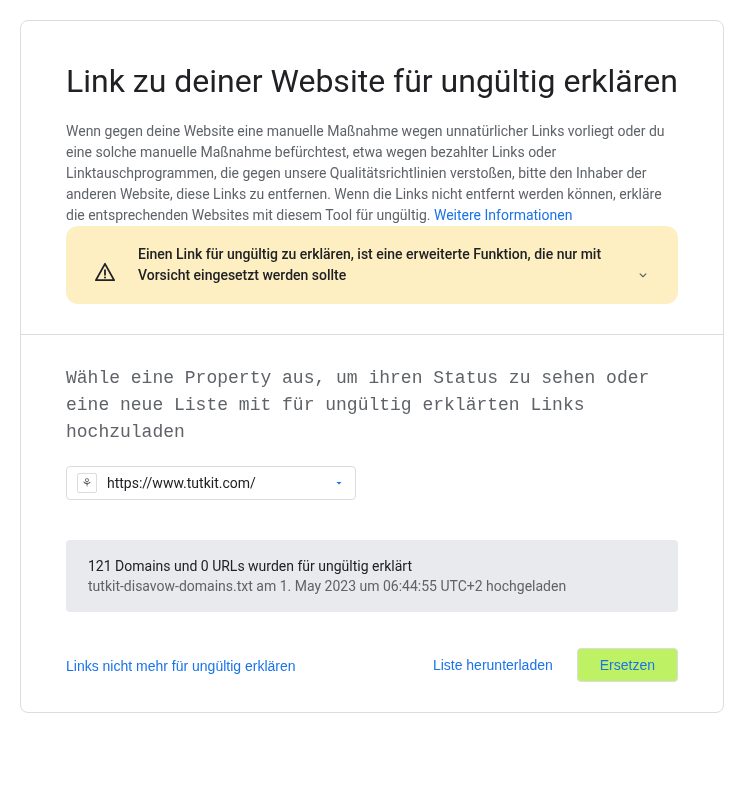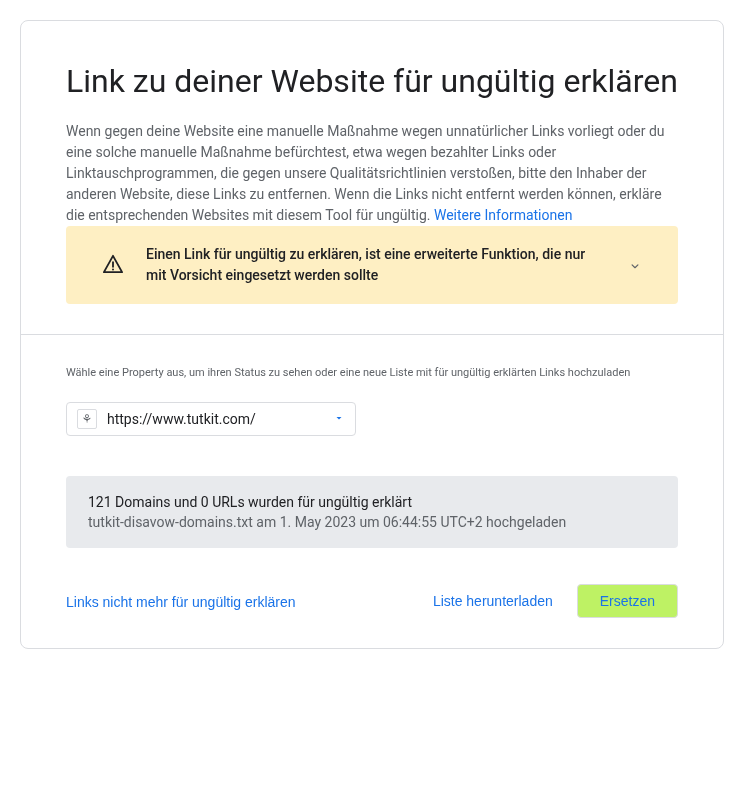--- a/index.html
+++ b/index.html
@@ -33,24 +33,24 @@
       font-size: 14px;
       line-height: 1.5;
       color: #5f6368;
     }
     .description a {
       color: #1a73e8;
       text-decoration: none;
     }
     .warning-box {
       background: #feefc3;
-      border-radius: 4px;
-      padding: 18px 36px;
-      display: flex;
-      align-items: center;
+      border-radius: 12px;
+      padding: 18px 28px;
+      display: flex;
+      align-items: flex-end;
       gap: 22px;
     }
     .warning-icon {
       flex-shrink: 0;
       margin-top: 2px;
     }
     .warning-text {
       flex: 1;
       font-size: 14px;
       font-weight: 500;
@@ -65,24 +65,25 @@
     }
     .divider {
       border: none;
       border-top: 1px solid #dadce0;
       margin: 0;
     }
     .section-bottom {
       padding: 30px 45px 30px 45px;
     }
     .property-label {
-      font-size: 11px;
+      font-size: 18px;
       line-height: 1.5;
       color: #5f6368;
       margin-bottom: 20px;
+      font-family: Liberation Mono, monospace;
     }
     .property-select {
       display: inline-flex;
       align-items: center;
       border: 1px solid #dadce0;
       border-radius: 4px;
       padding: 6px 10px;
       gap: 10px;
       cursor: pointer;
       min-width: 290px;

